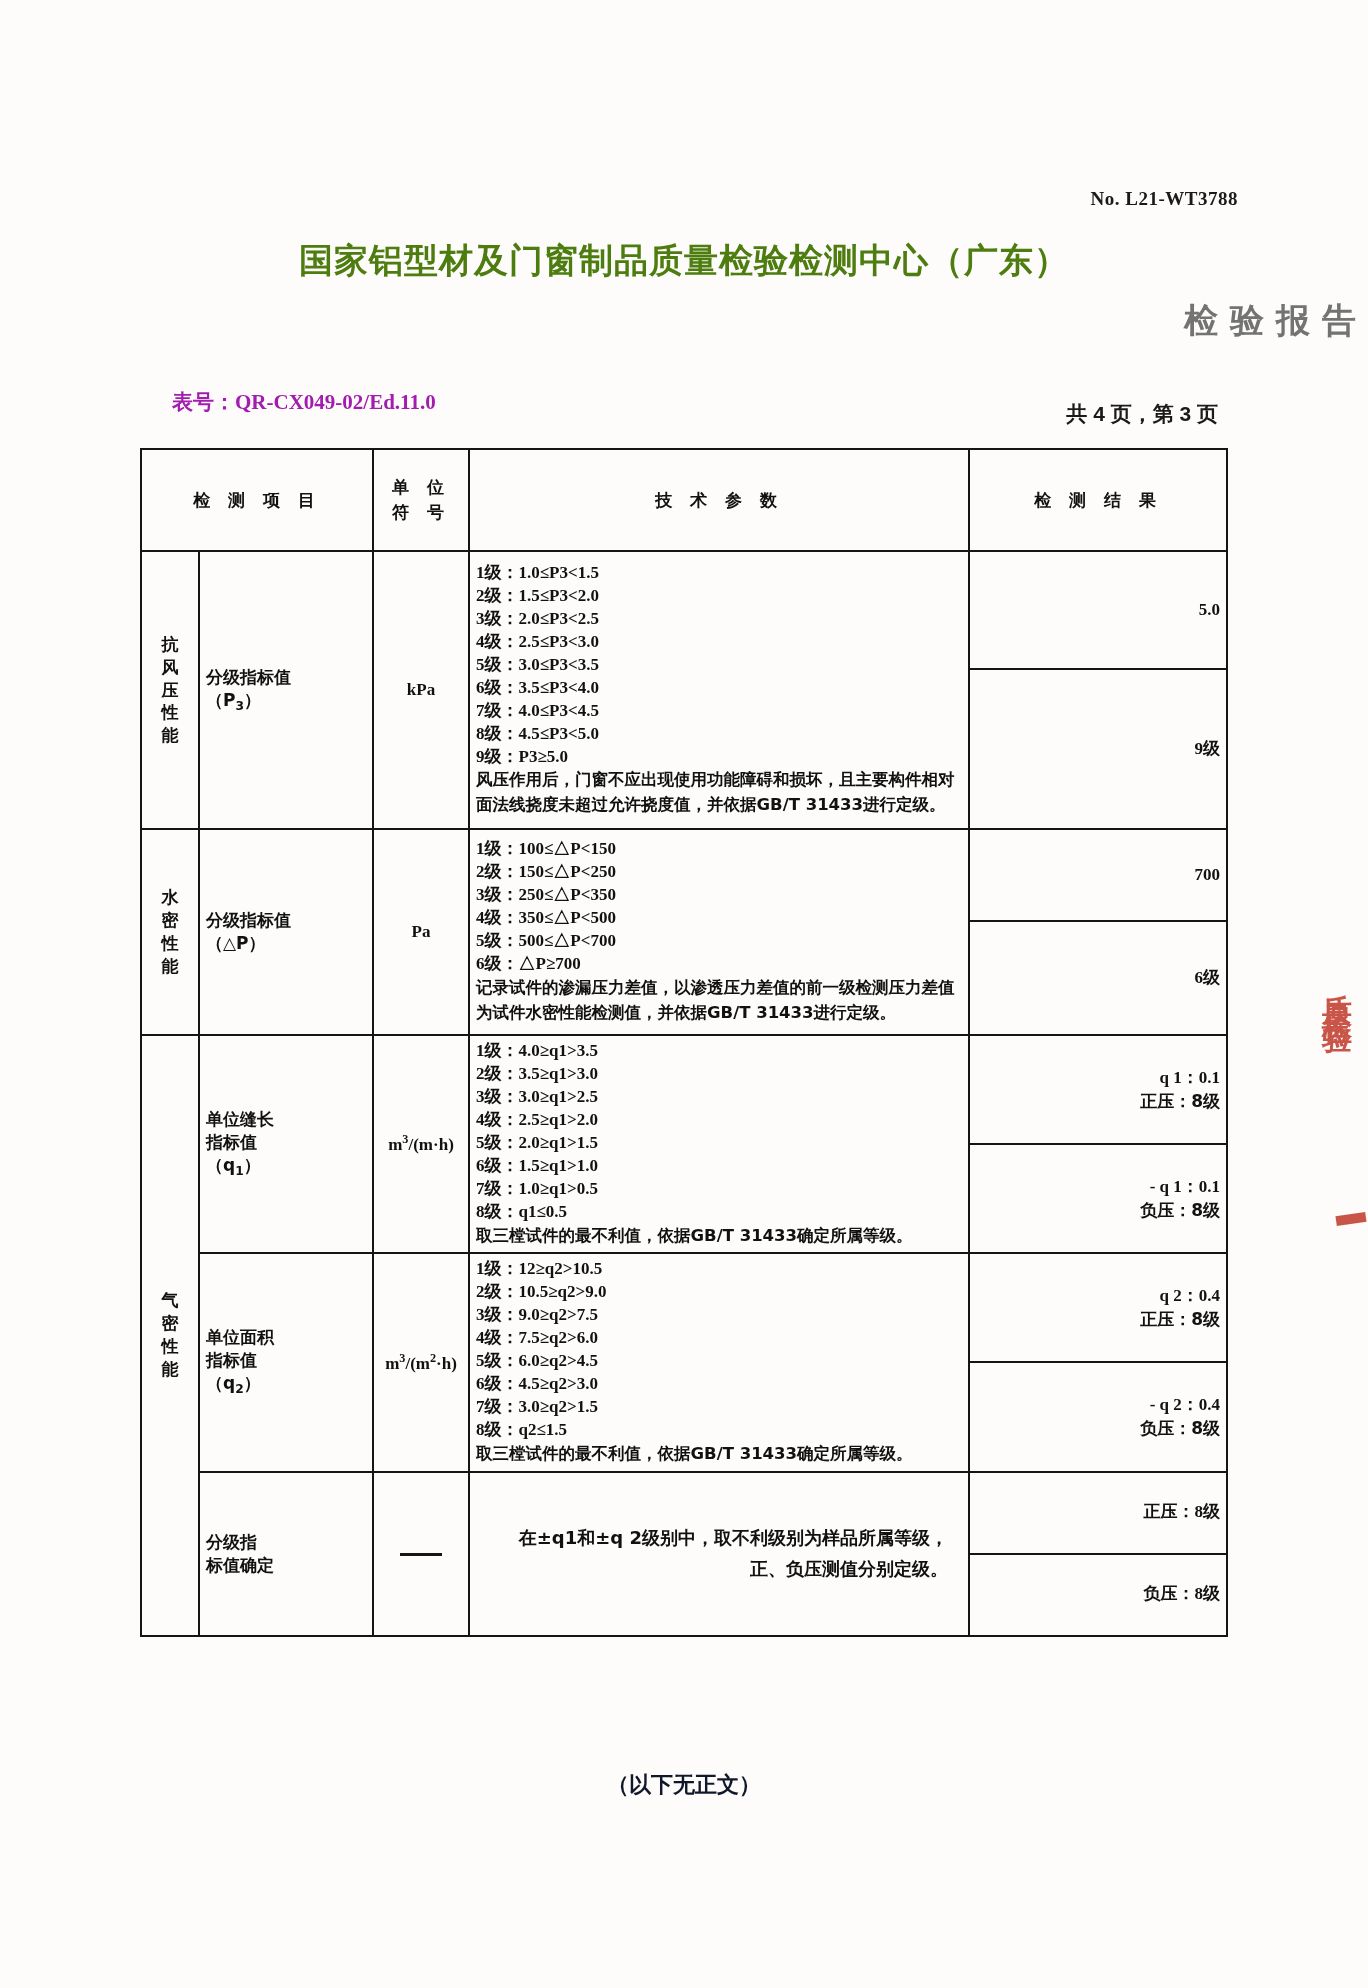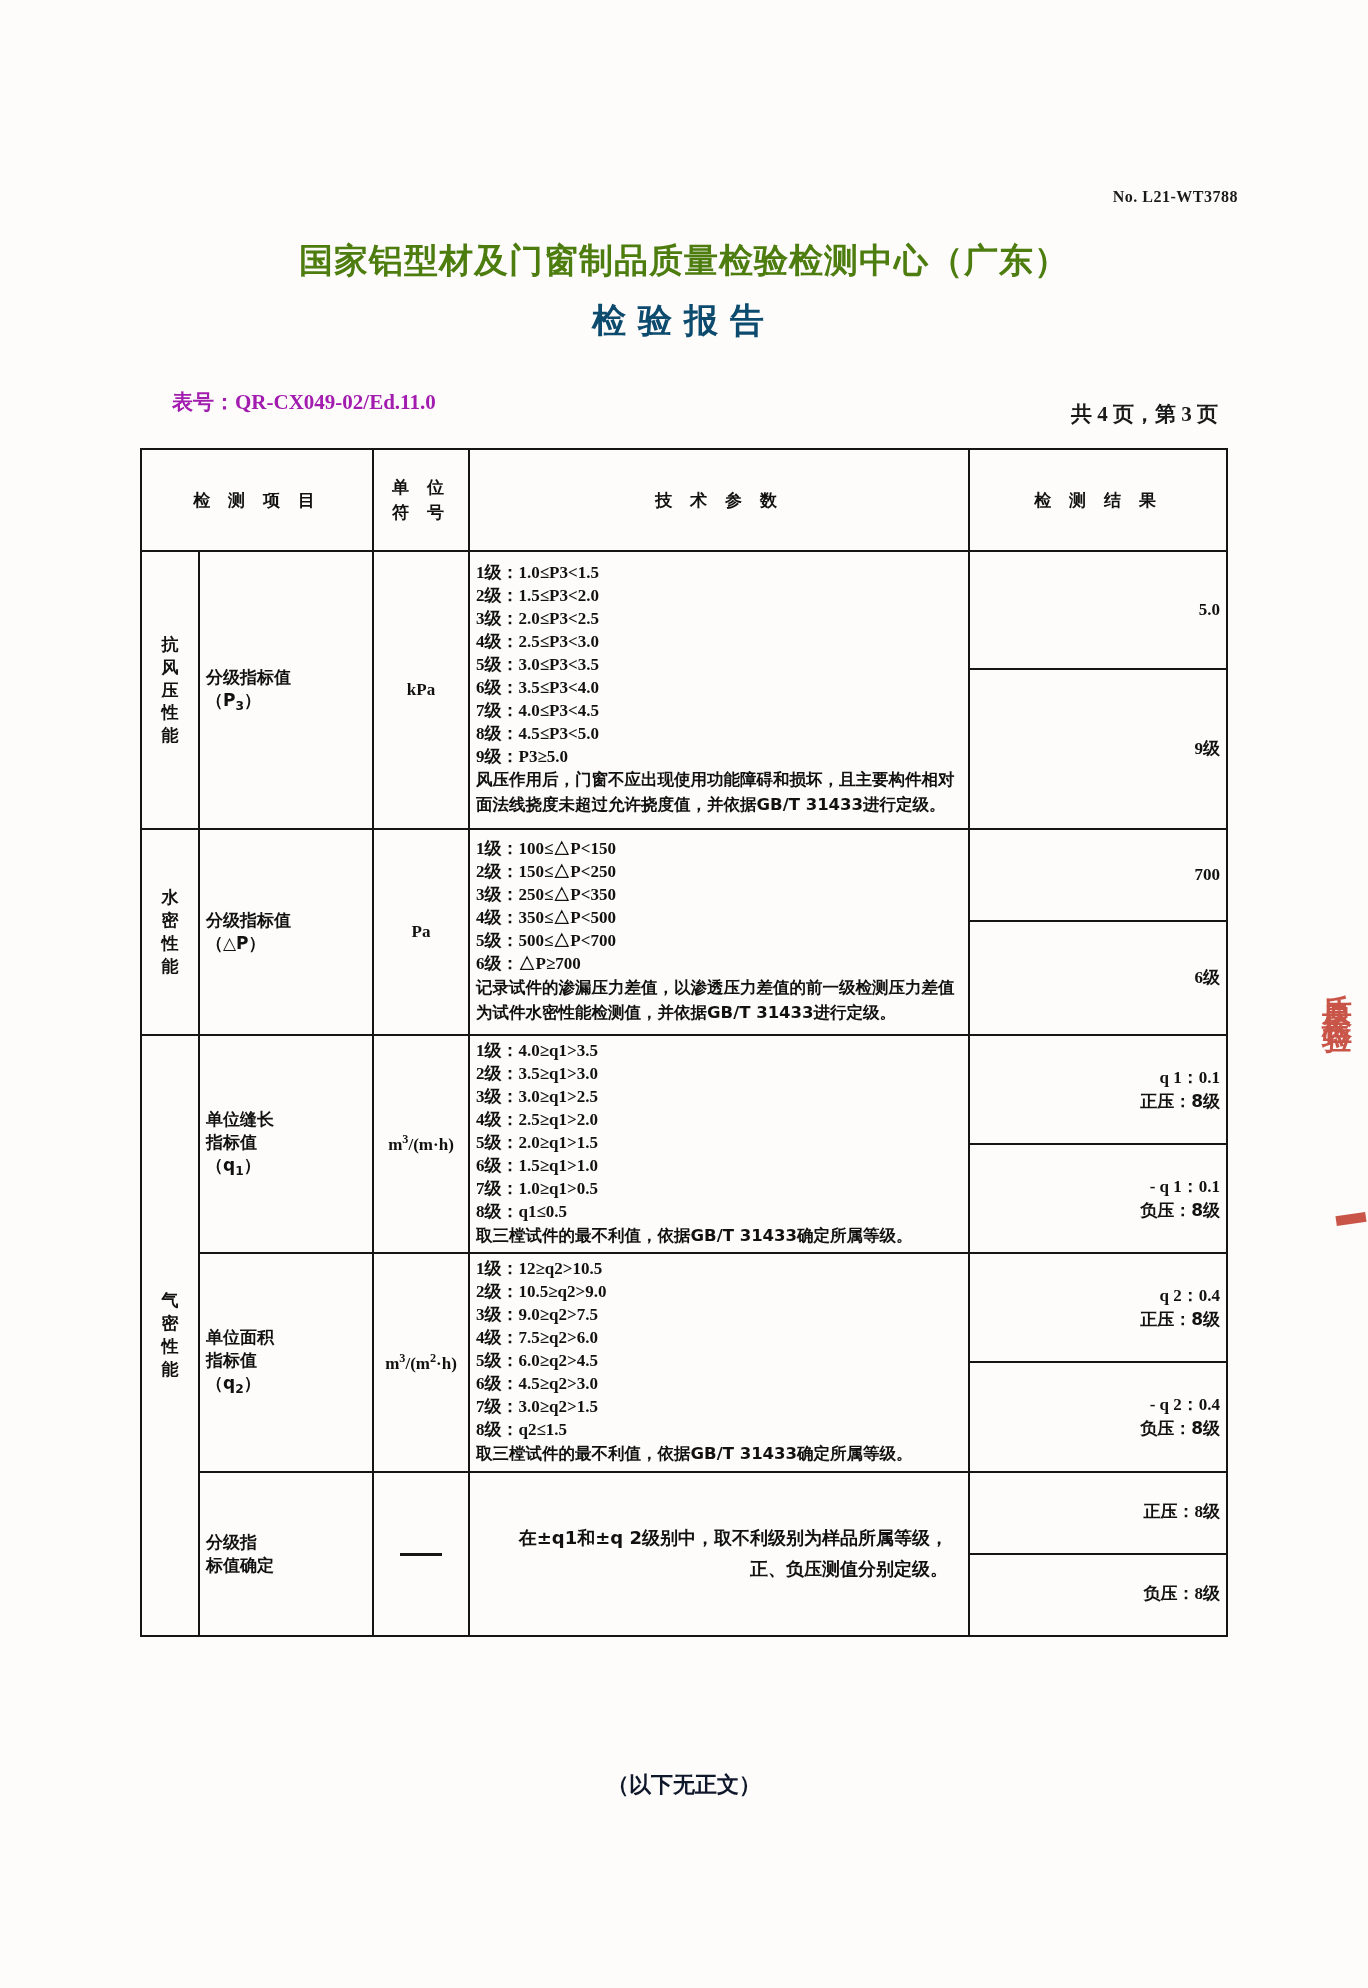--- a/index.html
+++ b/index.html
@@ -12,50 +12,50 @@
     overflow:hidden;
   }
   .page {
     position:absolute; left:0; top:0; width:1368px; height:1988px;
     background:#fdfcfa;
   }
   
   .report-no {
     position:absolute; right:130px; top:188px;
     font-family:"Liberation Serif", serif;
-    font-size:16px; font-weight:700; letter-spacing:.5px;
+    font-size:19px; font-weight:700; letter-spacing:.5px;
     color:#1a1a1a;
   }
   .title1 {
     position:absolute; left:0; right:0; top:238px;
     text-align:center;
     font-family:"DejaVu Sans", sans-serif;
     font-weight:700;
     font-size:34px;
     letter-spacing:1px;
     color:#4d7c0f;
   }
   .title2 {
     position:absolute; left:0; right:0; top:298px;
-    text-align:center;
+    text-align:right;
     font-family:"DejaVu Sans", sans-serif;
     font-weight:700;
     font-size:34px;
     letter-spacing:12px;
-    color:#0c4a6e;
+    color:#737373;
   }
   .formno {
     position:absolute; left:172px; top:388px;
     font-family:"Liberation Serif", serif;
     font-size:21px; font-weight:700;
     color:#a21caf;
   }
   .pageinfo {
     position:absolute; right:150px; top:400px;
-    font-family:Liberation Serif, serif;
+    font-family:Liberation Sans, sans-serif;
     font-size:21px; font-weight:700;
     color:#1a1a1a;
   }
   .footnote {
     position:absolute; left:0; right:0; top:1770px;
     text-align:center;
     font-size:22px; font-weight:700;
     color:#0f172a;
   }
 

